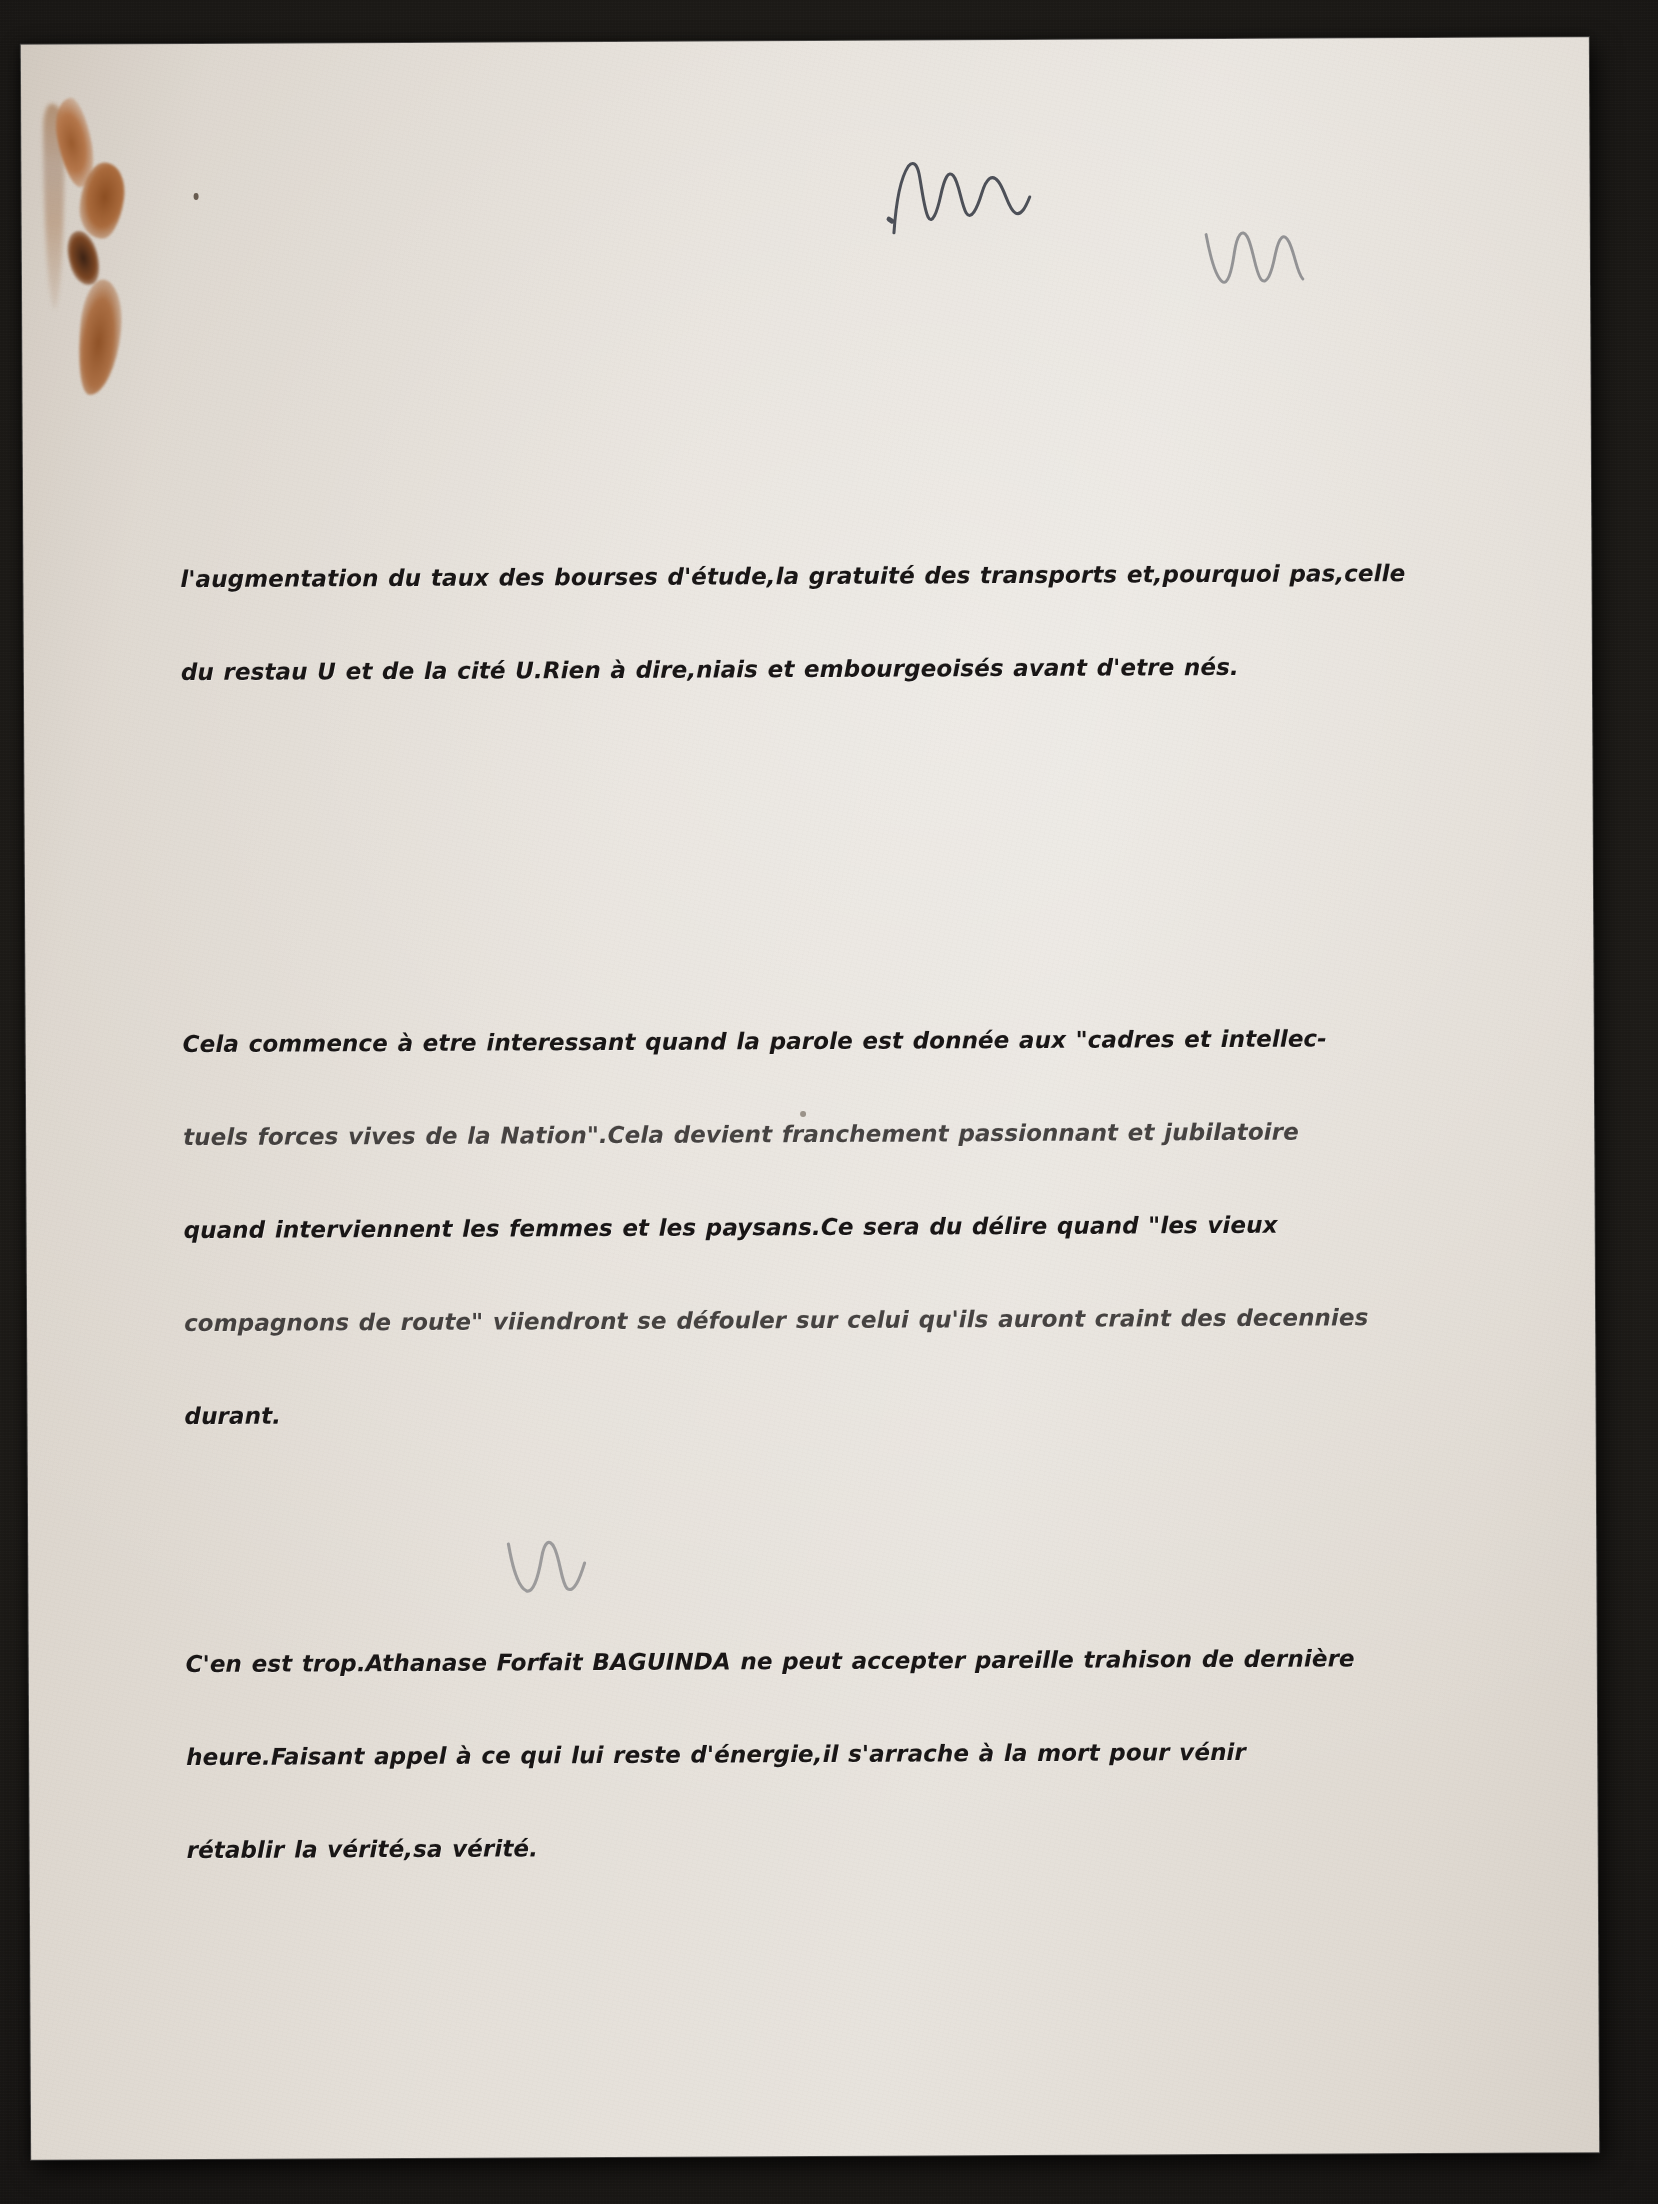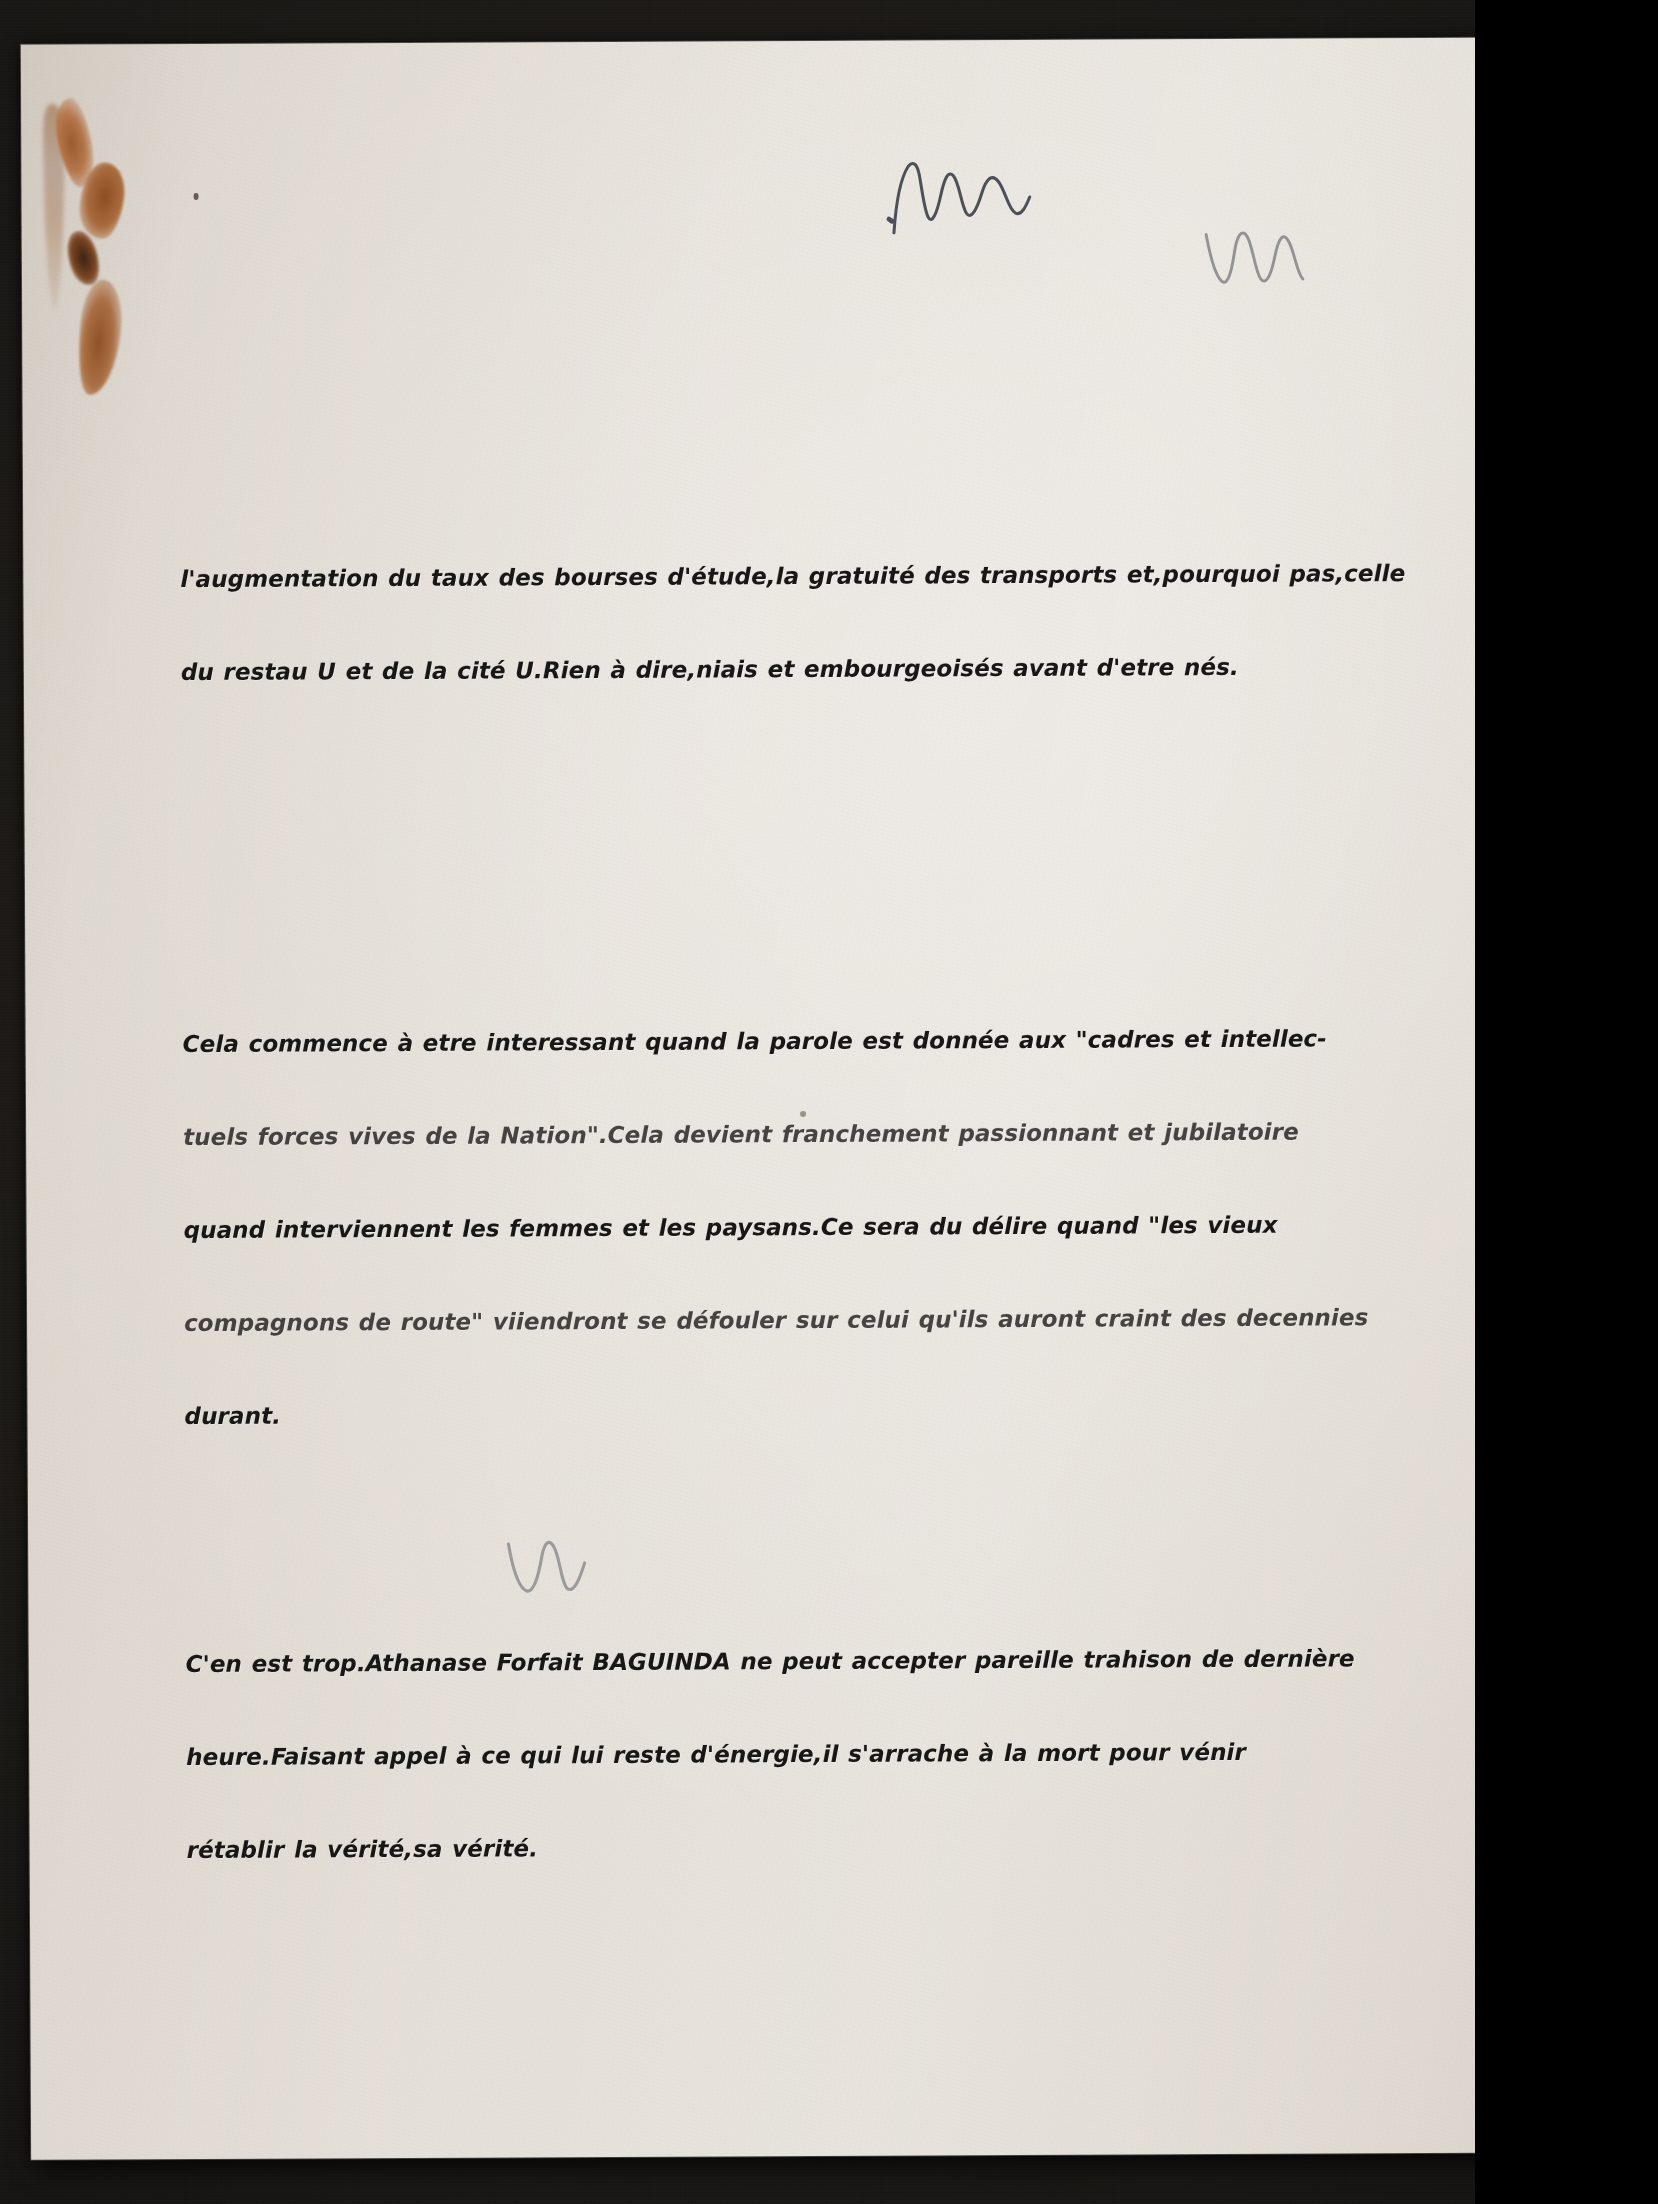--- a/index.html
+++ b/index.html
@@ -3,21 +3,21 @@
 <meta charset="utf-8">
 <title>Scanned Typescript Page</title>
 <style>
   html, body {
     margin: 0;
     padding: 0;
     background: #000000;
   }
   #scan-root {
     position: relative;
-    width: 1475px;
+    width: 1658px;
     height: 2204px;
     overflow: hidden;
     background: #be185d;
     font-family: "DejaVu Sans", sans-serif;
   }
 
   
   #backdrop {
     position: absolute;
     inset: 0;

